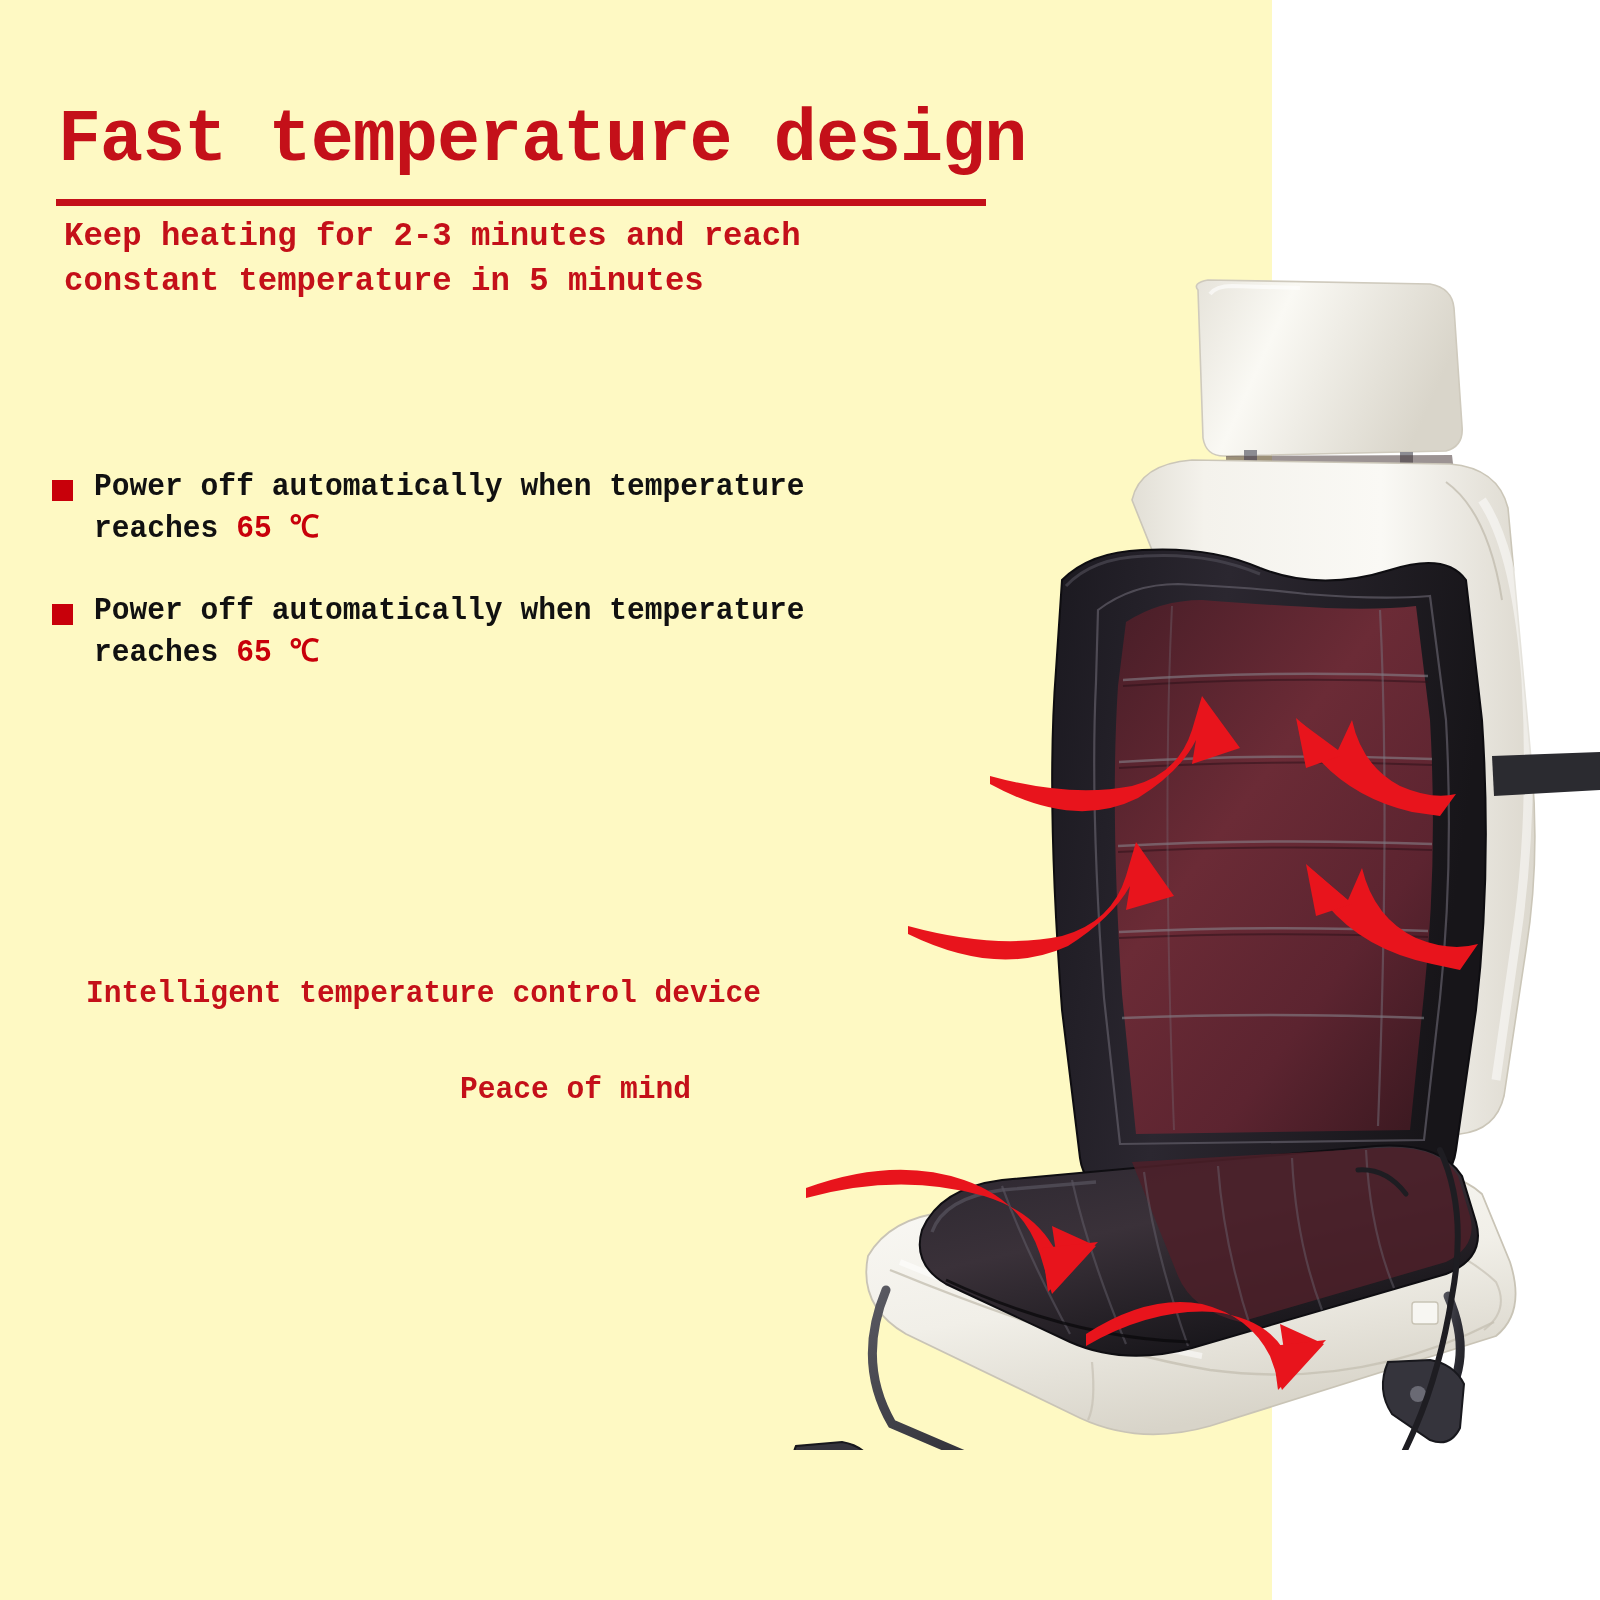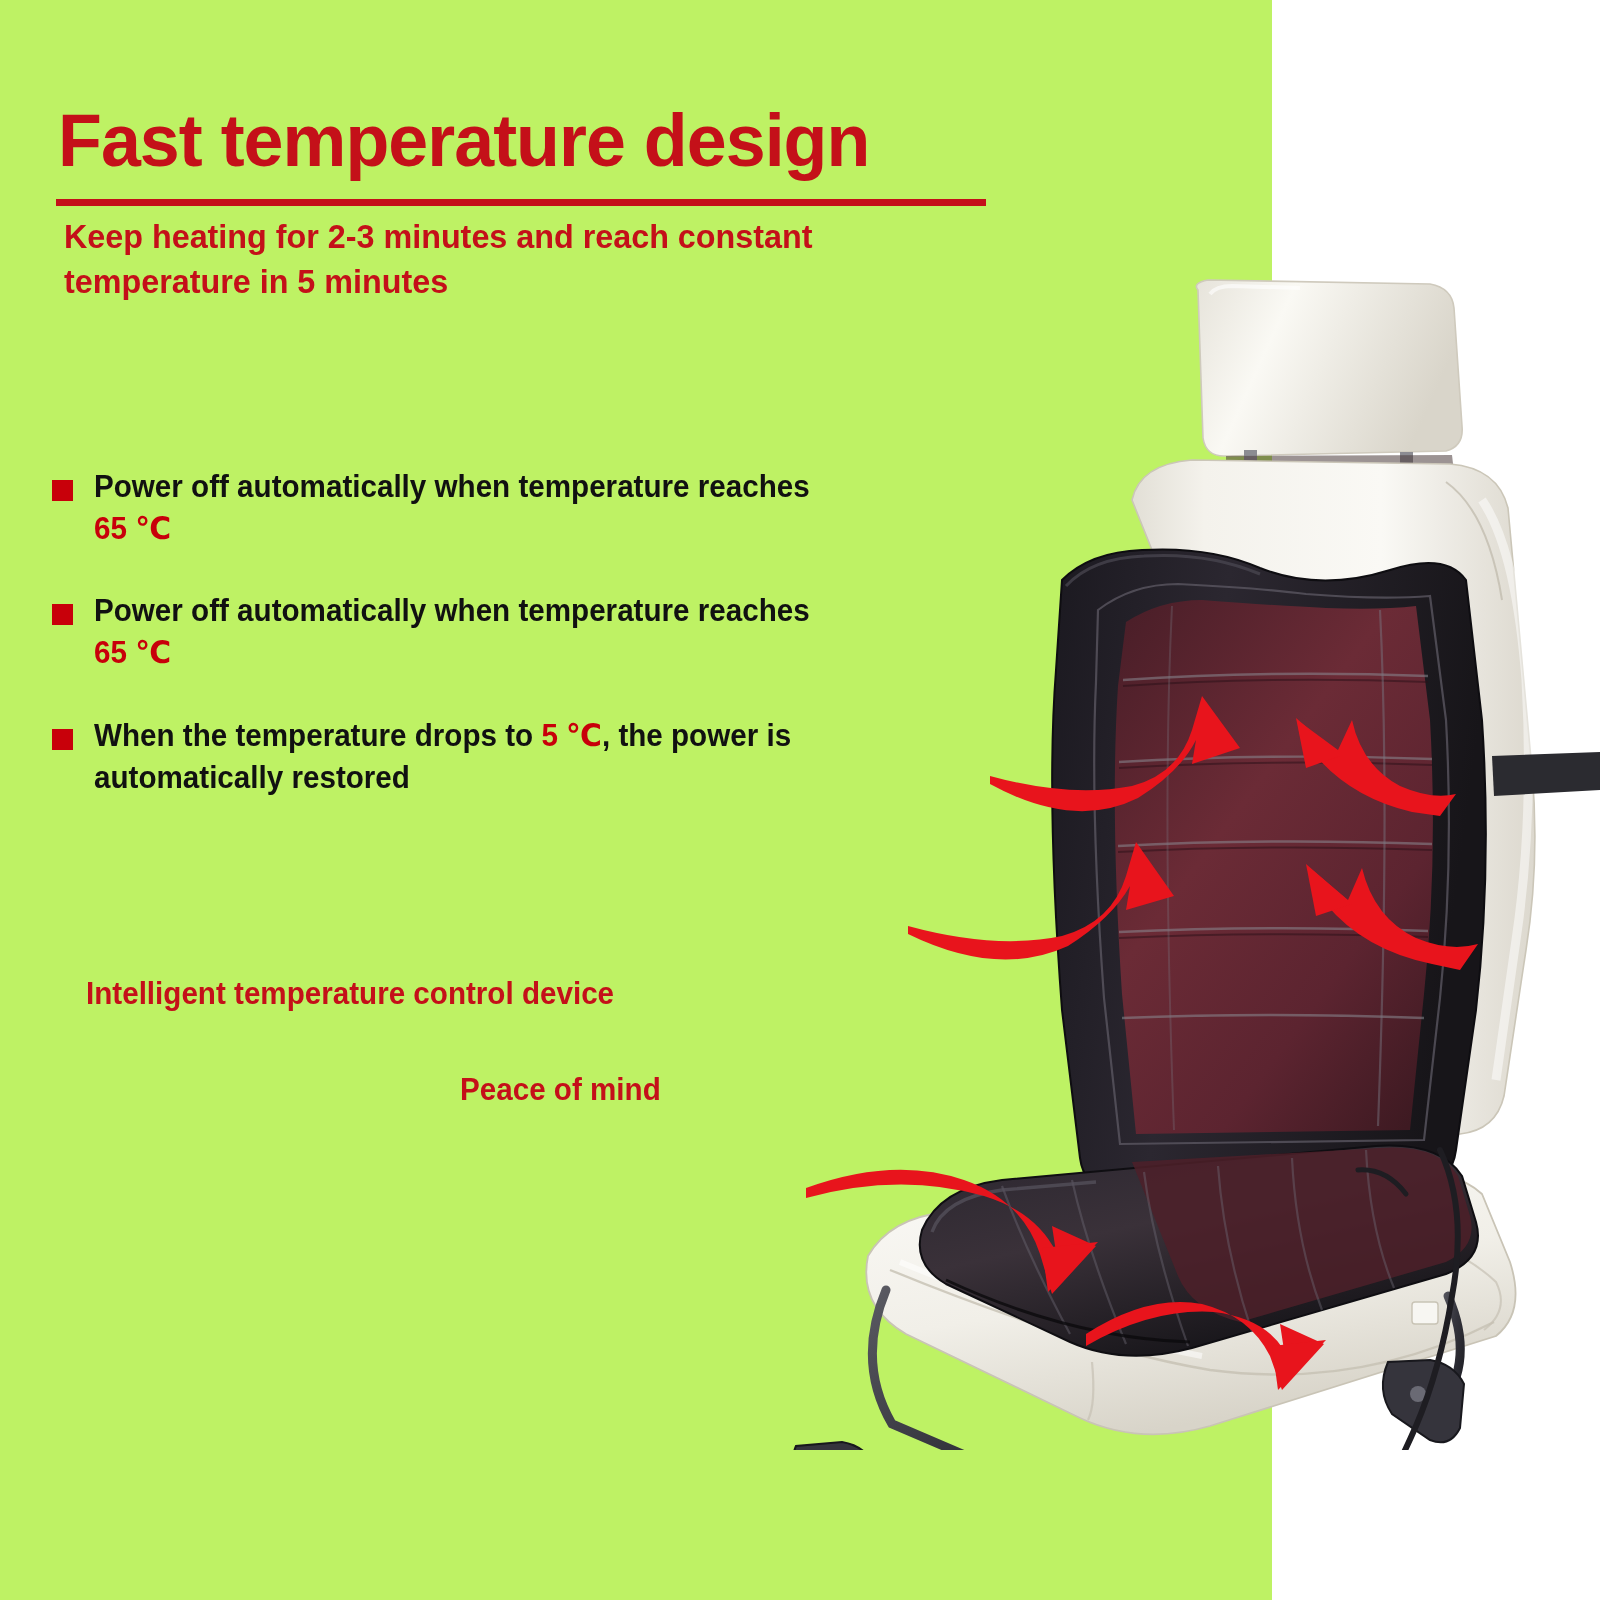--- a/index.html
+++ b/index.html
@@ -9,21 +9,22 @@
     height: 1600px;
     background: #ffffff;
     font-family: "Liberation Sans", "DejaVu Sans", sans-serif;
     overflow: hidden;
   }
 
   #page {
     position: relative;
     width: 1272px;
     height: 1600px;
-    background: #bef264;
+    background: #fef9c3;
+    font-family: Liberation Mono, monospace;
   }
 
   
 
   #headline {
     position: absolute;
     left: 58px;
     top: 98px;
     font-size: 74px;
     font-weight: bold;
@@ -146,24 +147,20 @@
     <div class="bullet-row">
       <span class="bullet-marker"></span>
       <div class="bullet-text"><span>Power off automatically when temperature reaches </span><span class="hl">65 ℃</span></div>
     </div>
 
     <div class="bullet-row">
       <span class="bullet-marker"></span>
       <div class="bullet-text"><span>Power off automatically when temperature reaches </span><span class="hl">65 ℃</span></div>
     </div>
 
-    <div class="bullet-row">
-      <span class="bullet-marker"></span>
-      <div class="bullet-text"><span>When the temperature drops to </span><span class="hl">5 ℃</span><span>, the power is automatically restored</span></div>
-    </div>
 
   </div>
 
   <div id="tagline-1">Intelligent temperature control device</div>
 
   <div id="tagline-2">Peace of mind</div>
 
   <div id="seat-figure">
     <svg id="seat-svg" viewBox="0 0 860 1200" xmlns="http://www.w3.org/2000/svg">
       <defs>

